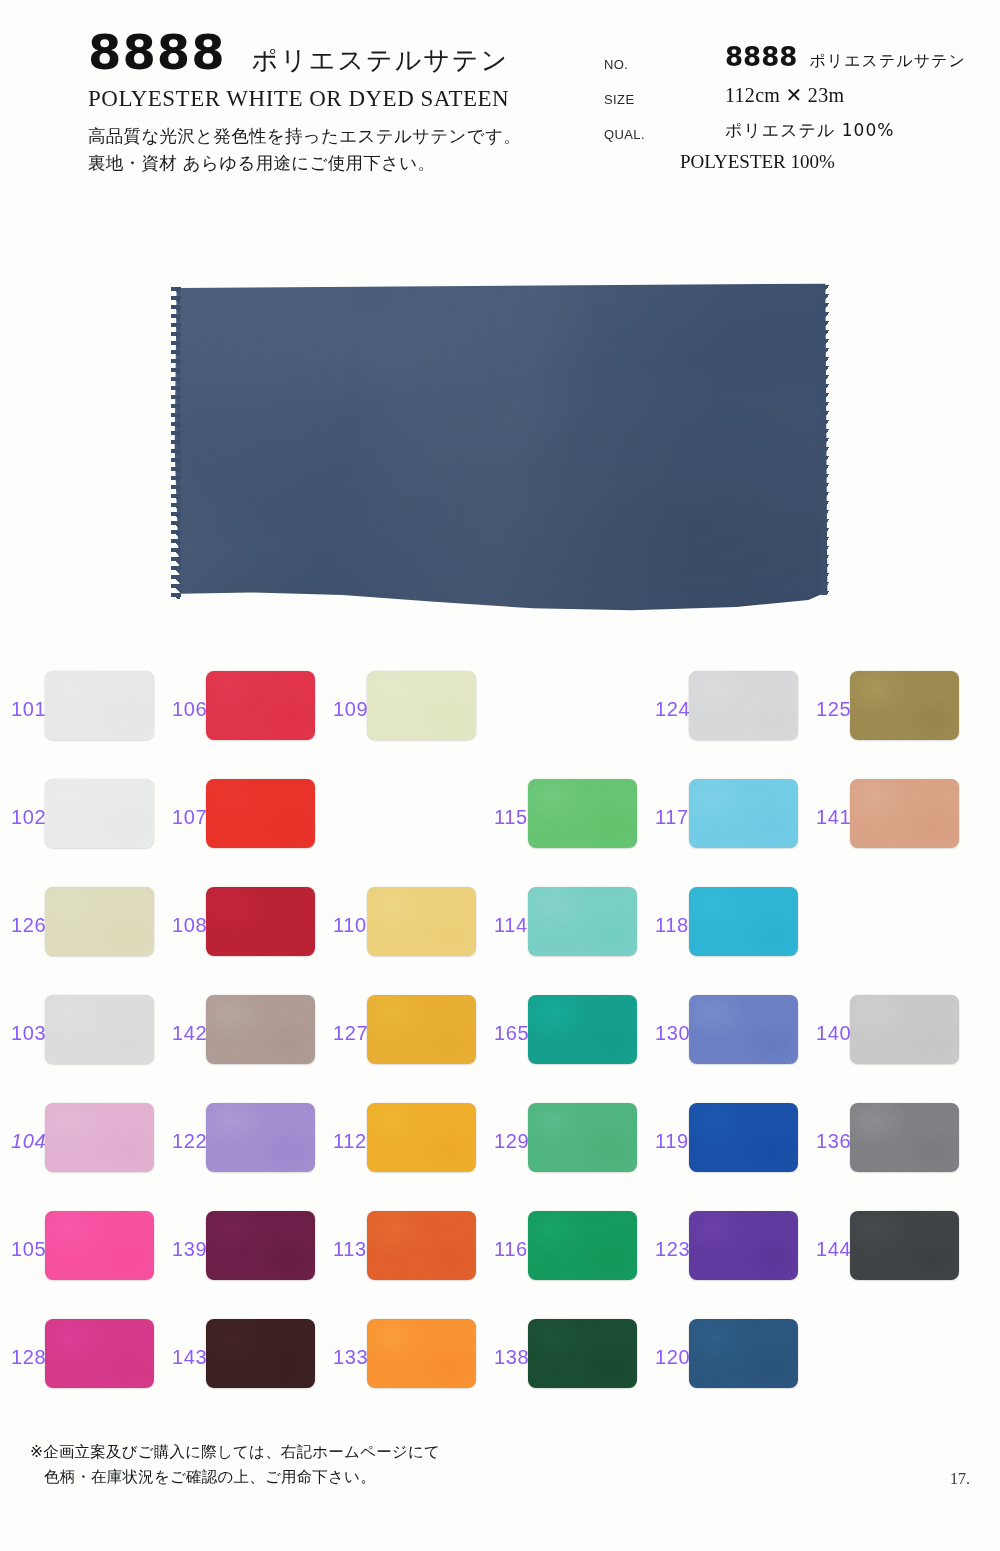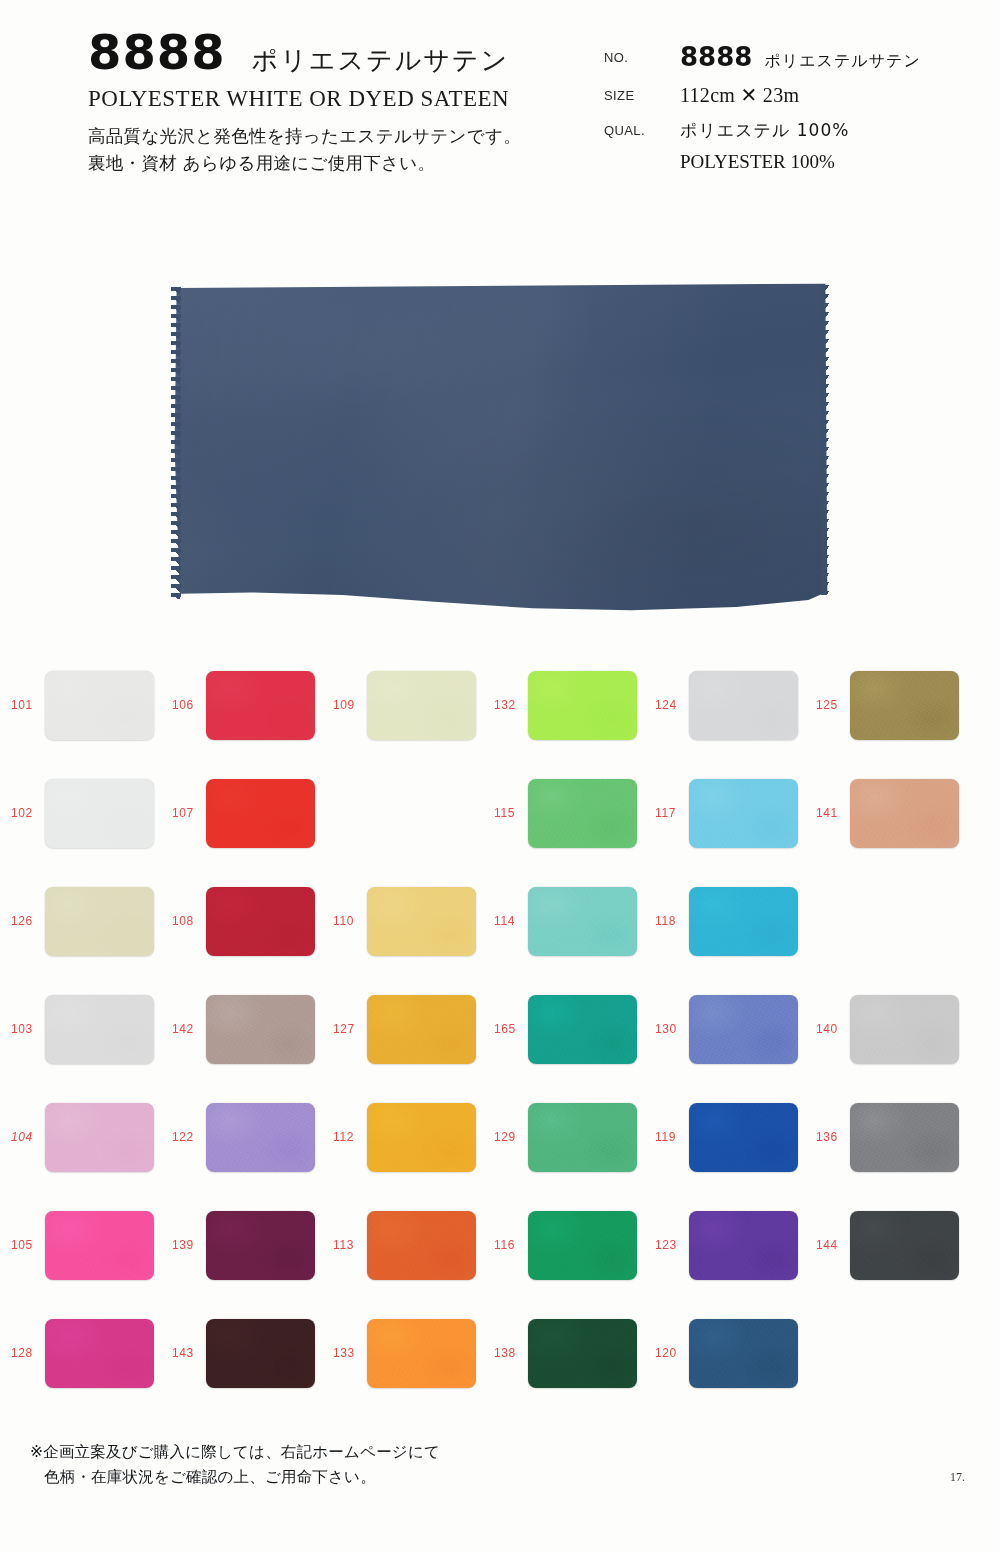--- a/index.html
+++ b/index.html
@@ -33,21 +33,21 @@
     font-size:23px;color:#1b1b1b;letter-spacing:.5px;
     margin-top:10px;
   }
   .desc{
     font-family:"DejaVu Sans",sans-serif;
     font-size:17.5px;color:#1b1b1b;line-height:1.55;
     margin-top:11px;letter-spacing:.3px;
   }
 
   .hdr-right{position:absolute;left:604px;top:42px;width:390px;}
-  .spec-row{display:flex;align-items:center;margin-bottom:11px;}
+  .spec-row{display:flex;align-items:flex-end;margin-bottom:11px;gap:45px;}
   .spec-key{
     width:76px;flex:0 0 76px;
     font-family:"Liberation Sans",sans-serif;
     font-size:13px;color:#2a2a2a;letter-spacing:.4px;
   }
   .spec-val{
     font-family:"Liberation Serif","DejaVu Serif",serif;
     font-size:20px;color:#141414;letter-spacing:.3px;
   }
   .spec-val.big{
@@ -101,21 +101,21 @@
       rgba(255,255,255,.045) 52%, rgba(255,255,255,0) 80%);
     pointer-events:none;
   }
 
   
   .grid{position:absolute;left:0;top:657px;width:1000px;height:760px;}
   .cell{position:absolute;width:161px;height:108px;}
   .cell .num{
     position:absolute;left:11px;top:41px;
     font-family:"Liberation Sans",sans-serif;
-    font-size:12px;font-weight:400;color:#ef4444;letter-spacing:.6px;
+    font-size:20px;font-weight:400;color:#8b5cf6;letter-spacing:.6px;
   }
   .cell .chip{
     position:absolute;left:45px;top:14px;width:109px;height:69px;
     border-radius:8px;
     box-shadow:0 0 0 .5px rgba(0,0,0,.07), 0 1px 2px rgba(0,0,0,.10);
   }
   .cell .chip .tex{
     position:absolute;inset:0;border-radius:8px;
     background:
       radial-gradient(ellipse 45% 55% at 22% 25%, rgba(255,255,255,.10), rgba(255,255,255,0) 70%),
@@ -140,21 +140,21 @@
     font-family:"DejaVu Sans",sans-serif;
     font-size:15.5px;color:#15181b;letter-spacing:.2px;white-space:nowrap;
   }
   .foot-right .url{
     font-family:"Liberation Serif","DejaVu Serif",serif;
     font-size:17px;color:#15181b;margin-top:3px;letter-spacing:.3px;
   }
   .pageno{
     position:absolute;left:950px;top:38px;
     font-family:"Liberation Serif","DejaVu Serif",serif;
-    font-size:12px;color:#3a3a3a;
+    font-size:16px;color:#3a3a3a;
   }
 
   
   .speckle{position:absolute;inset:0;pointer-events:none;opacity:.5;
     background:
       radial-gradient(circle at 12% 14%, rgba(0,0,0,.025) 0 1px, transparent 1px),
       radial-gradient(circle at 63% 8%, rgba(0,0,0,.02) 0 1px, transparent 1px),
       radial-gradient(circle at 88% 28%, rgba(0,0,0,.02) 0 1px, transparent 1px),
       radial-gradient(circle at 34% 42%, rgba(0,0,0,.018) 0 1px, transparent 1px),
       radial-gradient(circle at 18% 88%, rgba(0,0,0,.02) 0 1px, transparent 1px);
@@ -221,26 +221,20 @@
         <div class="chip" style="background: rgb(224, 51, 74);">
           <div class="tex"></div>
         </div>
       </div>
       <div class="cell" style="left: 322px; top: 0px;">
         <div class="num">109</div>
         <div class="chip" style="background: rgb(227, 230, 196);">
           <div class="tex"></div>
         </div>
       </div>
-      <div class="cell" style="left: 483px; top: 0px;">
-        <div class="num">132</div>
-        <div class="chip" style="background: rgb(168, 236, 78);">
-          <div class="tex"></div>
-        </div>
-      </div>
       <div class="cell" style="left: 644px; top: 0px;">
         <div class="num">124</div>
         <div class="chip" style="background: rgb(214, 216, 218);">
           <div class="tex"></div>
         </div>
       </div>
       <div class="cell" style="left: 805px; top: 0px;">
         <div class="num">125</div>
         <div class="chip" style="background: rgb(156, 138, 80);">
           <div class="tex"></div>

